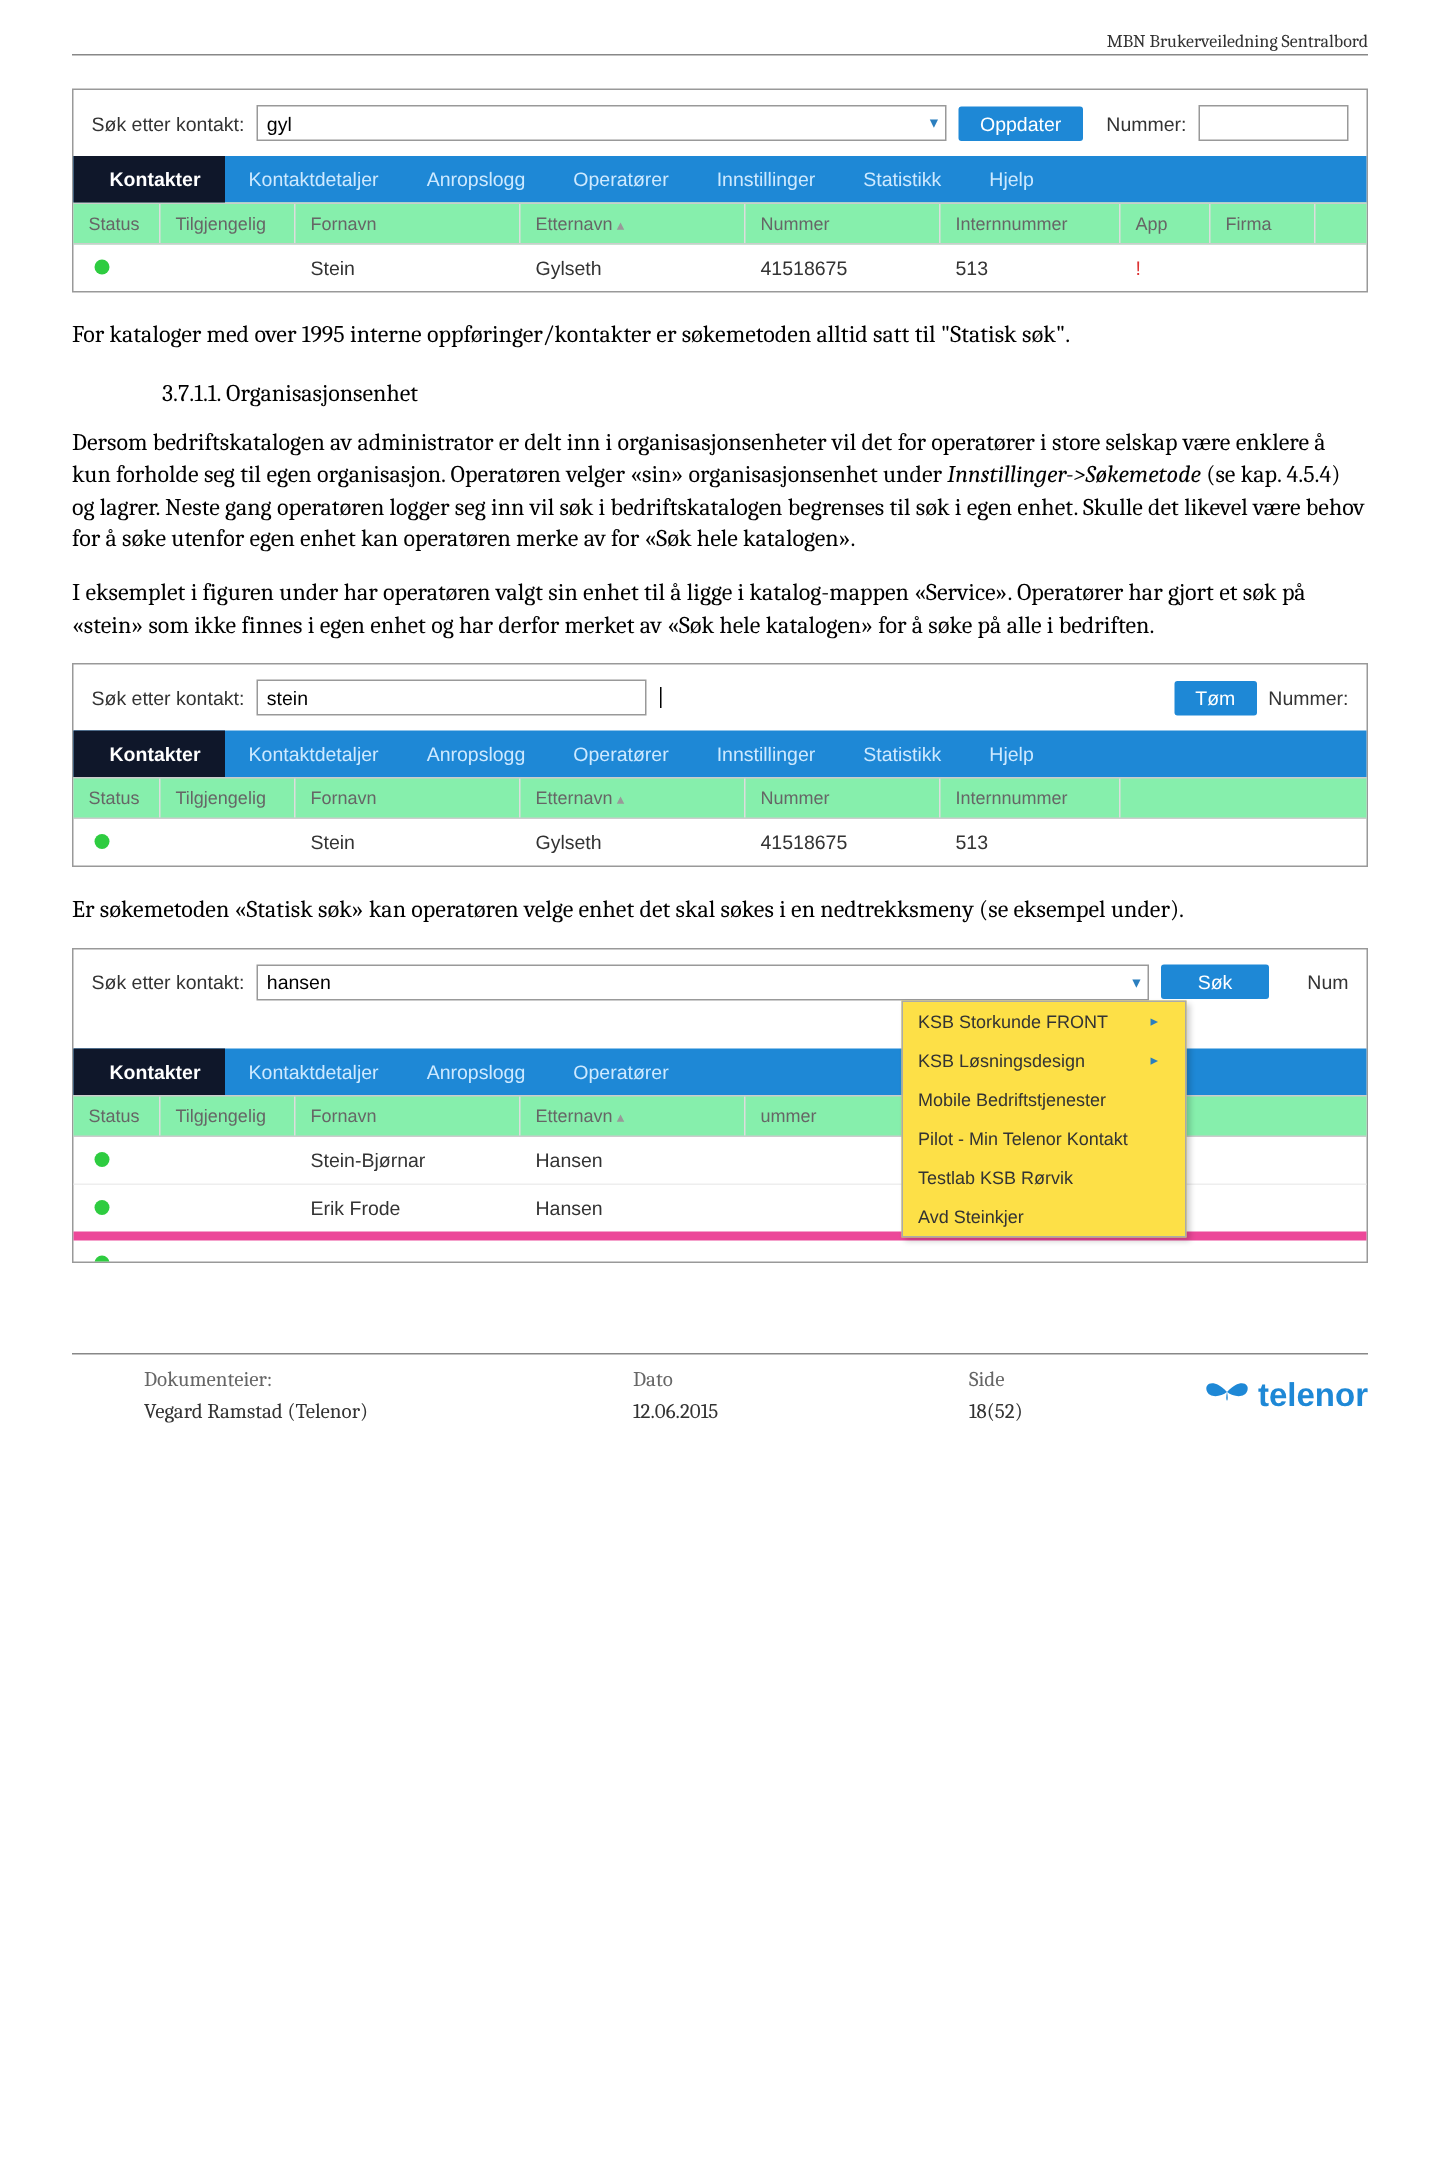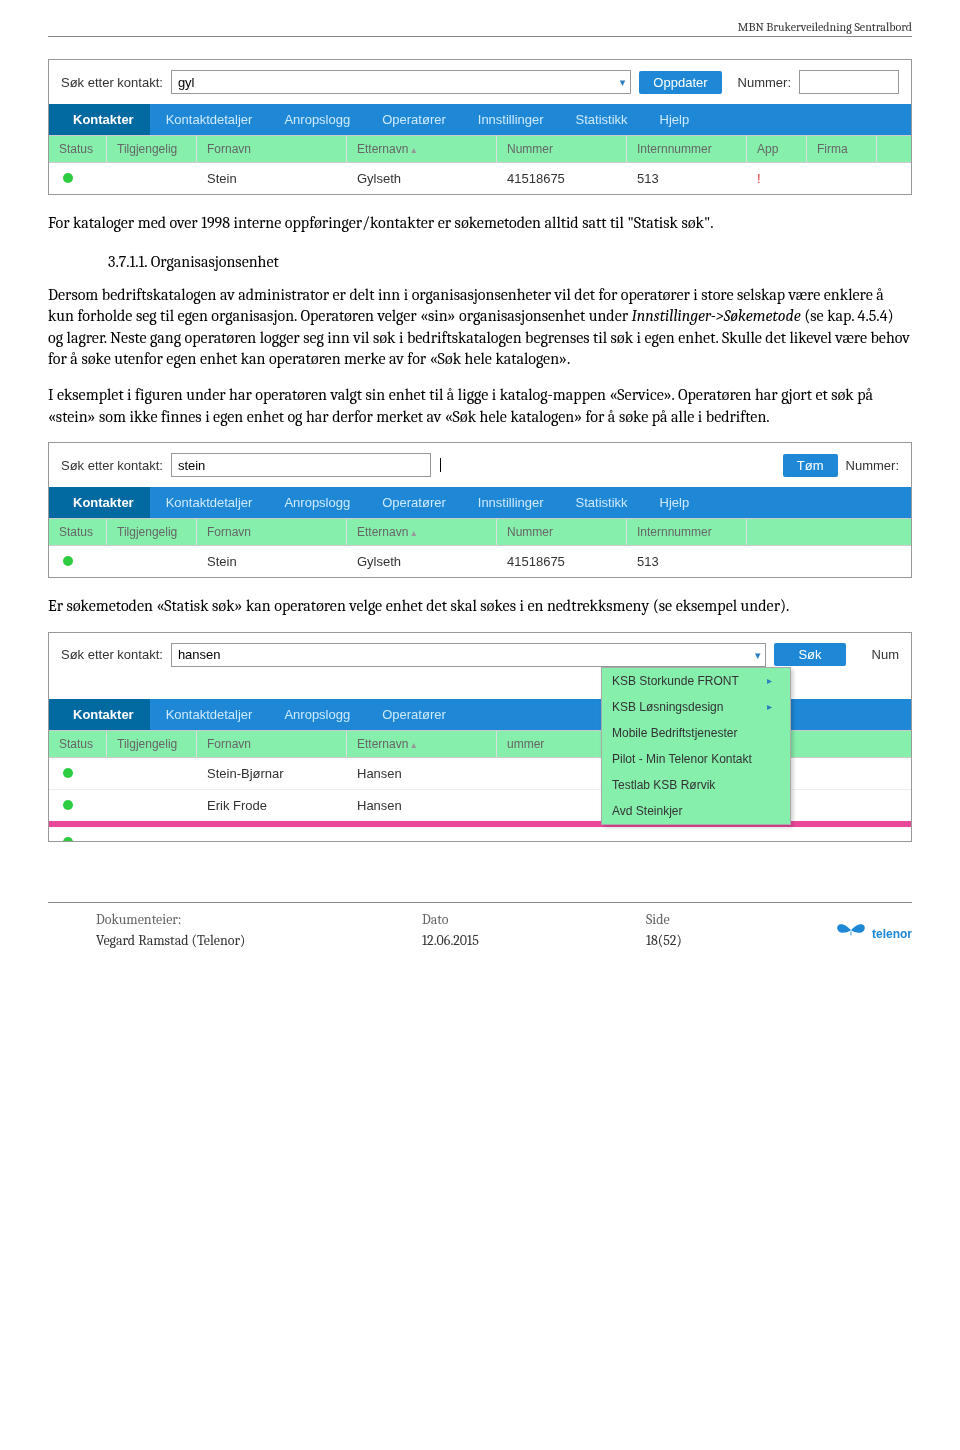--- a/index.html
+++ b/index.html
@@ -90,21 +90,21 @@
     background: #1e88d6;
     color: #fff;
     font-size: 13px;
   }
   .tab {
     padding: 8px 16px;
     color: #cde9ff;
     cursor: pointer;
   }
   .tab.active {
-    background: #0369a1;
+    background: #0f172a;
     color: #fff;
     font-weight: bold;
     padding-left: 24px;
   }
 
   .cols-row {
     display: flex;
     background: #86efac;
     border-top: 1px solid #ccc;
     border-bottom: 1px solid #ccc;
@@ -181,21 +181,21 @@
     width: 5px; height: 5px; border-radius: 50%;
     background: #333;
     top: 2px; left: 2px;
   }
 
   
   .dropdown-menu {
     position: absolute;
     right: 120px;
     top: 34px;
-    background: #86efac;
+    background: #fde047;
     border: 1px solid #aaa;
     box-shadow: 2px 2px 4px rgba(0,0,0,0.2);
     font-size: 12px;
     min-width: 190px;
     z-index: 10;
   }
   .dd-item {
     padding: 6px 18px 6px 10px;
     display: flex;
     justify-content: space-between;
@@ -224,26 +224,26 @@
   .footer-col .lbl { color: #666; font-size: 14px; }
   .footer-col .val { margin-top: 4px; }
   .footer-logo {
     width: 130px;
     display: flex;
     align-items: center;
     justify-content: flex-end;
   }
   .telenor-logo {
     display: flex;
-    align-items: flex-end;
+    align-items: flex-start;
     gap: 4px;
     color: #1e88d6;
     font-weight: bold;
     font-family: Arial, sans-serif;
-    font-size: 12px;
+    font-size: 22px;
   }
   .propeller {
     width: 34px; height: 22px;
   }
 
   .cursor-caret {
     display: inline-block;
     width: 1px; height: 14px;
     background: #000;
     vertical-align: middle;
@@ -295,30 +295,30 @@
       <div class="cell w-tilg"></div>
       <div class="cell w-fornavn">Stein</div>
       <div class="cell w-etternavn">Gylseth</div>
       <div class="cell w-nummer">41518675</div>
       <div class="cell w-intern">513</div>
       <div class="cell w-app" style="color:#d33">!</div>
       <div class="cell w-firma"></div>
     </div>
   </div>
 
-  <p class="para">For kataloger med over 1998 interne oppføringer/kontakter er søkemetoden alltid satt til "Statisk søk".</p>
+  <p class="para">For kataloger med over 1995 interne oppføringer/kontakter er søkemetoden alltid satt til "Statisk søk".</p>
 
   <p class="section-num">3.7.1.1. Organisasjonsenhet</p>
 
   <p class="para">
     <span>Dersom bedriftskatalogen av administrator er delt inn i organisasjonsenheter vil det for operatører i store selskap være enklere å kun forholde seg til egen organisasjon. Operatøren velger «sin» organisasjonsenhet under </span><i>Innstillinger-&gt;Søkemetode</i><span> (se kap. 4.5.4) og lagrer.</span>
     <span>Neste gang operatøren logger seg inn vil søk i bedriftskatalogen begrenses til søk i egen enhet. Skulle det likevel være behov for å søke utenfor egen enhet kan operatøren merke av for «Søk hele katalogen».</span>
   </p>
 
-  <p class="para">I eksemplet i figuren under har operatøren valgt sin enhet til å ligge i katalog-mappen «Service». Operatøren har gjort et søk på «stein» som ikke finnes i egen enhet og har derfor merket av «Søk hele katalogen» for å søke på alle i bedriften.</p>
+  <p class="para">I eksemplet i figuren under har operatøren valgt sin enhet til å ligge i katalog-mappen «Service». Operatører har gjort et søk på «stein» som ikke finnes i egen enhet og har derfor merket av «Søk hele katalogen» for å søke på alle i bedriften.</p>
 
   <div class="ui-panel">
     <div class="search-row">
       <span class="search-label">Søk etter kontakt:</span>
       <input class="search-input" style="flex: 0 0 260px;" value="stein">
       <span class="cursor-caret"></span>
       <div style="flex:1"></div>
       <button class="btn-primary">Tøm</button>
       <span class="search-label">Nummer:</span>
     </div>

